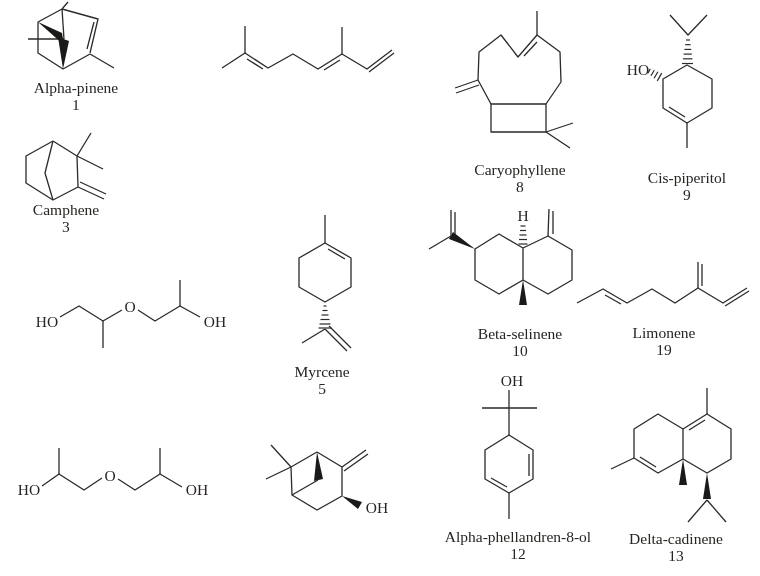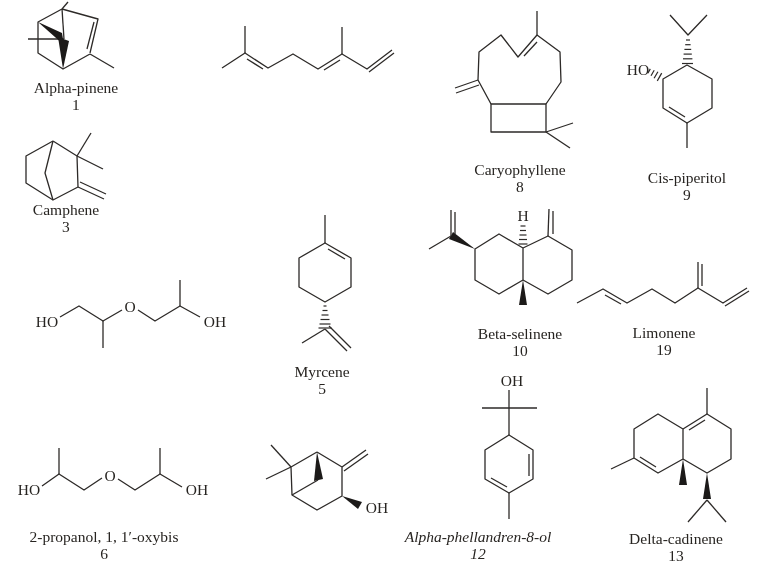--- a/index.html
+++ b/index.html
@@ -195,41 +195,37 @@
     <div>1</div>
   </div>
   <div class="clabel" style="left:66px; top:201px;">
     <div>Camphene</div>
     <div>3</div>
   </div>
   <div class="clabel" style="left:322px; top:363px;">
     <div>Myrcene</div>
     <div>5</div>
   </div>
-  <div class="clabel" style="left:104px; top:528px;">
-    <div>2-propanol, 1, 1′-oxybis</div>
-    <div>6</div>
-  </div>
   <div class="clabel" style="left:520px; top:161px;">
     <div>Caryophyllene</div>
     <div>8</div>
   </div>
   <div class="clabel" style="left:687px; top:169px;">
     <div>Cis-piperitol</div>
     <div>9</div>
   </div>
   <div class="clabel" style="left:520px; top:325px;">
     <div>Beta-selinene</div>
     <div>10</div>
   </div>
   <div class="clabel" style="left:664px; top:324px;">
     <div>Limonene</div>
     <div>19</div>
   </div>
-  <div class="clabel" style="left:478px; top:528px;font-style:italic;">
+  <div class="clabel" style="left:518px; top:528px;">
     <div>Alpha-phellandren-8-ol</div>
     <div>12</div>
   </div>
   <div class="clabel" style="left:676px; top:530px;">
     <div>Delta-cadinene</div>
     <div>13</div>
   </div>
 
 </div>
 

